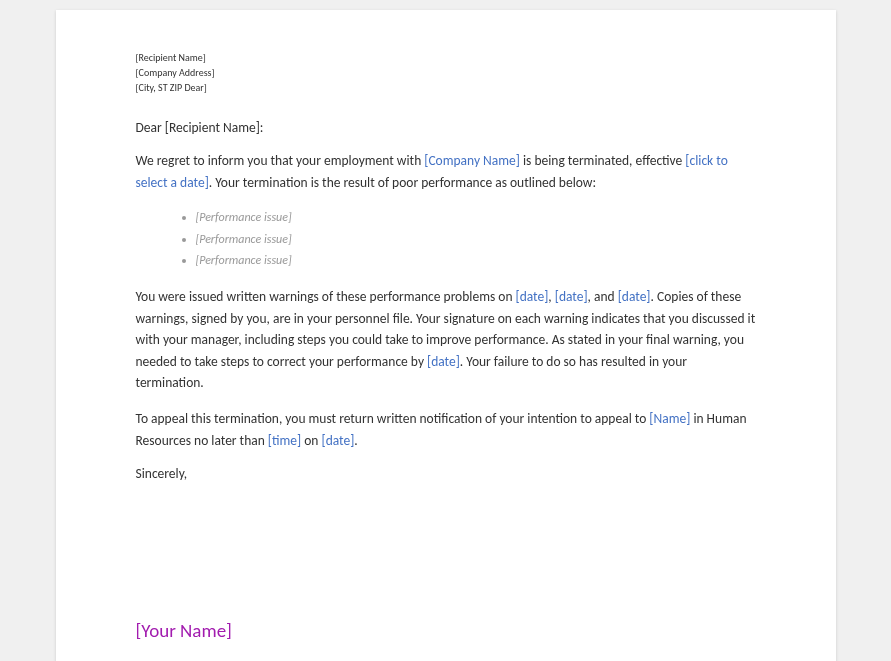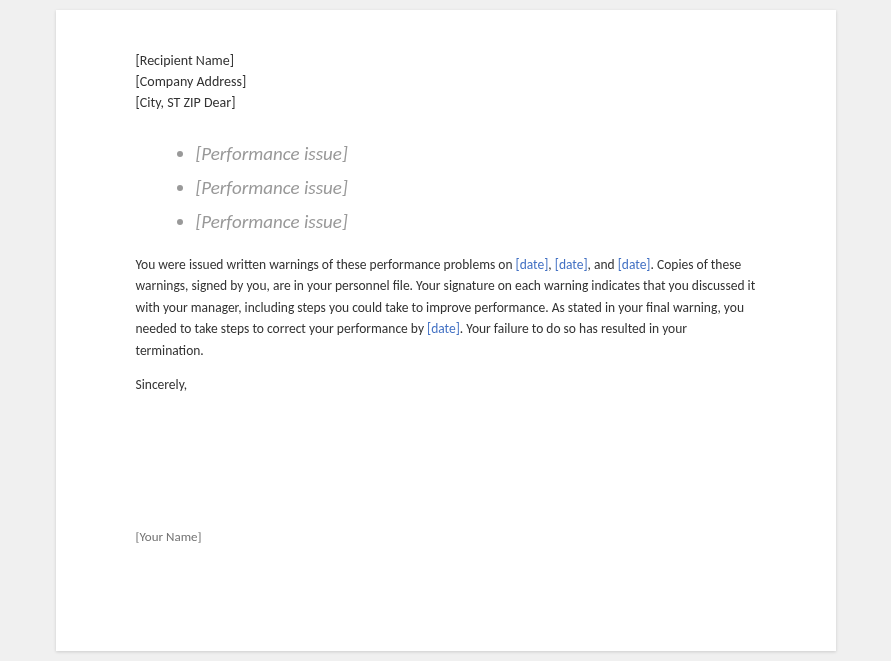--- a/index.html
+++ b/index.html
@@ -27,21 +27,21 @@
       box-shadow: 0 1px 3px rgba(0,0,0,0.15);
       position: relative;
     }
 
     .address-block {
       margin-bottom: 24px;
     }
 
     .address-line {
       color: #333;
-      font-size: 14px;
+      font-size: 10px;
       line-height: 1.5;
     }
 
     .salutation {
       margin-bottom: 14px;
       color: #333;
       font-size: 13.5px;
     }
 
     .body-paragraph {
@@ -56,69 +56,76 @@
       text-decoration: none;
     }
 
     .bullet-list {
       margin: 0 0 14px 60px;
       list-style-type: disc;
     }
 
     .bullet-list li {
       color: #999;
-      font-size: 19px;
+      font-size: 12px;
       line-height: 1.8;
       font-style: italic;
     }
 
     .sincerely {
       margin-bottom: 84px;
       color: #333;
       font-size: 13.5px;
     }
 
     .signature-block {
       margin-bottom: 20px;
     }
 
     .signature-line {
-      color: #737373;
-      font-size: 13px;
+      color: #a21caf;
+      font-size: 19px;
       line-height: 1.6;
     }
 
     .placeholder-gray {
       color: #999;
       font-style: italic;
     }
   </style>
 </head>
 <body>
 
 <div class="document">
 
   <div class="address-block">
     <div class="address-line">[Recipient Name]</div>
     <div class="address-line">[Company Address]</div>
     <div class="address-line">[City, ST ZIP Dear]</div>
   </div>
 
+  <div class="salutation">Dear [Recipient Name]:</div>
 
+  <p class="body-paragraph">
+    <span>We regret to inform you that your employment with </span><a class="placeholder-link">[Company Name]</a><span> is being terminated, effective </span><a class="placeholder-link">[click to select a date]</a><span>. Your termination is the result of poor performance as outlined below:</span>
+  </p>
 
   <ul class="bullet-list">
     <li class="placeholder-gray">[Performance issue]</li>
     <li class="placeholder-gray">[Performance issue]</li>
     <li class="placeholder-gray">[Performance issue]</li>
   </ul>
 
   <p class="body-paragraph">
     <span>You were issued written warnings of these performance problems on </span><a class="placeholder-link">[date]</a><span>, </span><a class="placeholder-link">[date]</a><span>, and </span><a class="placeholder-link">[date]</a><span>. Copies of these warnings, signed by you, are in your personnel file. Your signature on each warning indicates that you discussed it with your manager, including steps you could take to improve performance. As stated in your final warning, you needed to take steps to correct your performance by </span><a class="placeholder-link">[date]</a><span>. Your failure to do so has resulted in your termination.</span>
   </p>
 
+  <p class="body-paragraph">
+    <span>To appeal this termination, you must return written notification of your intention to appeal to </span><a class="placeholder-link">[Name]</a><span> in Human Resources no later than </span><a class="placeholder-link">[time]</a><span> on </span><a class="placeholder-link">[date]</a><span>.</span>
+  </p>
 
   <div class="sincerely">Sincerely,</div>
 
   <div style="height: 50px;"></div>
 
   <div class="signature-block">
     <div class="signature-line">[Your Name]</div>
   </div>
 
 </div>

